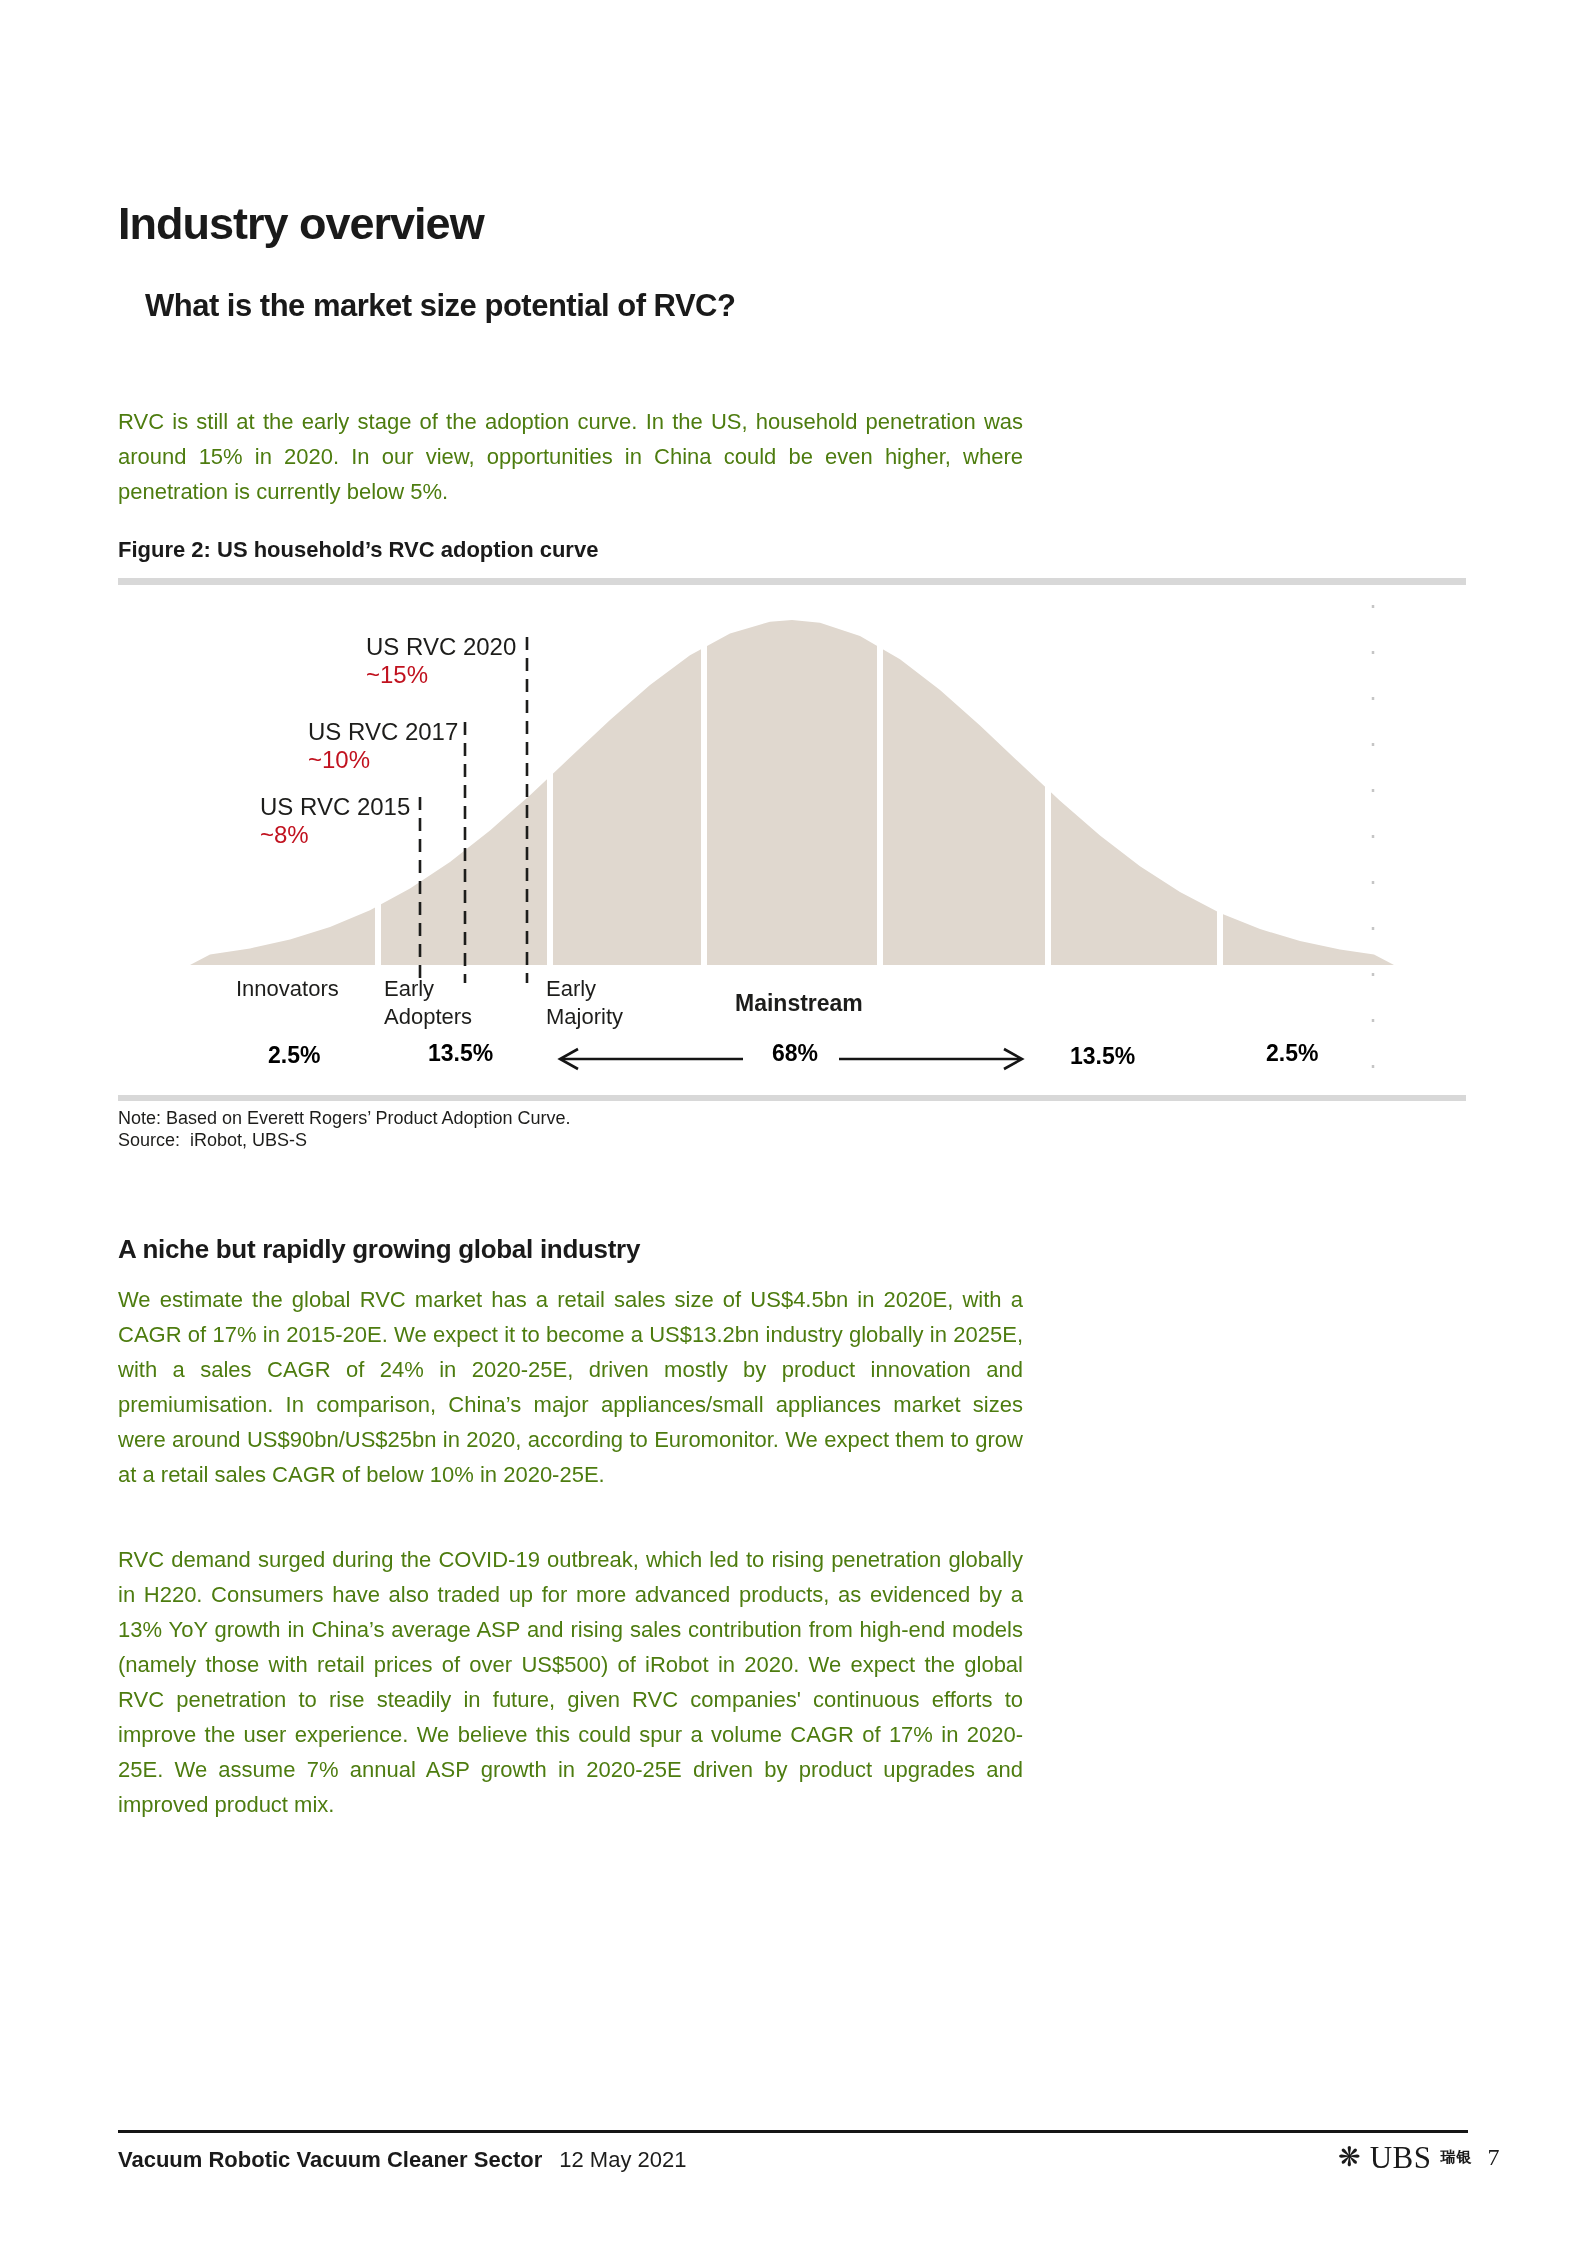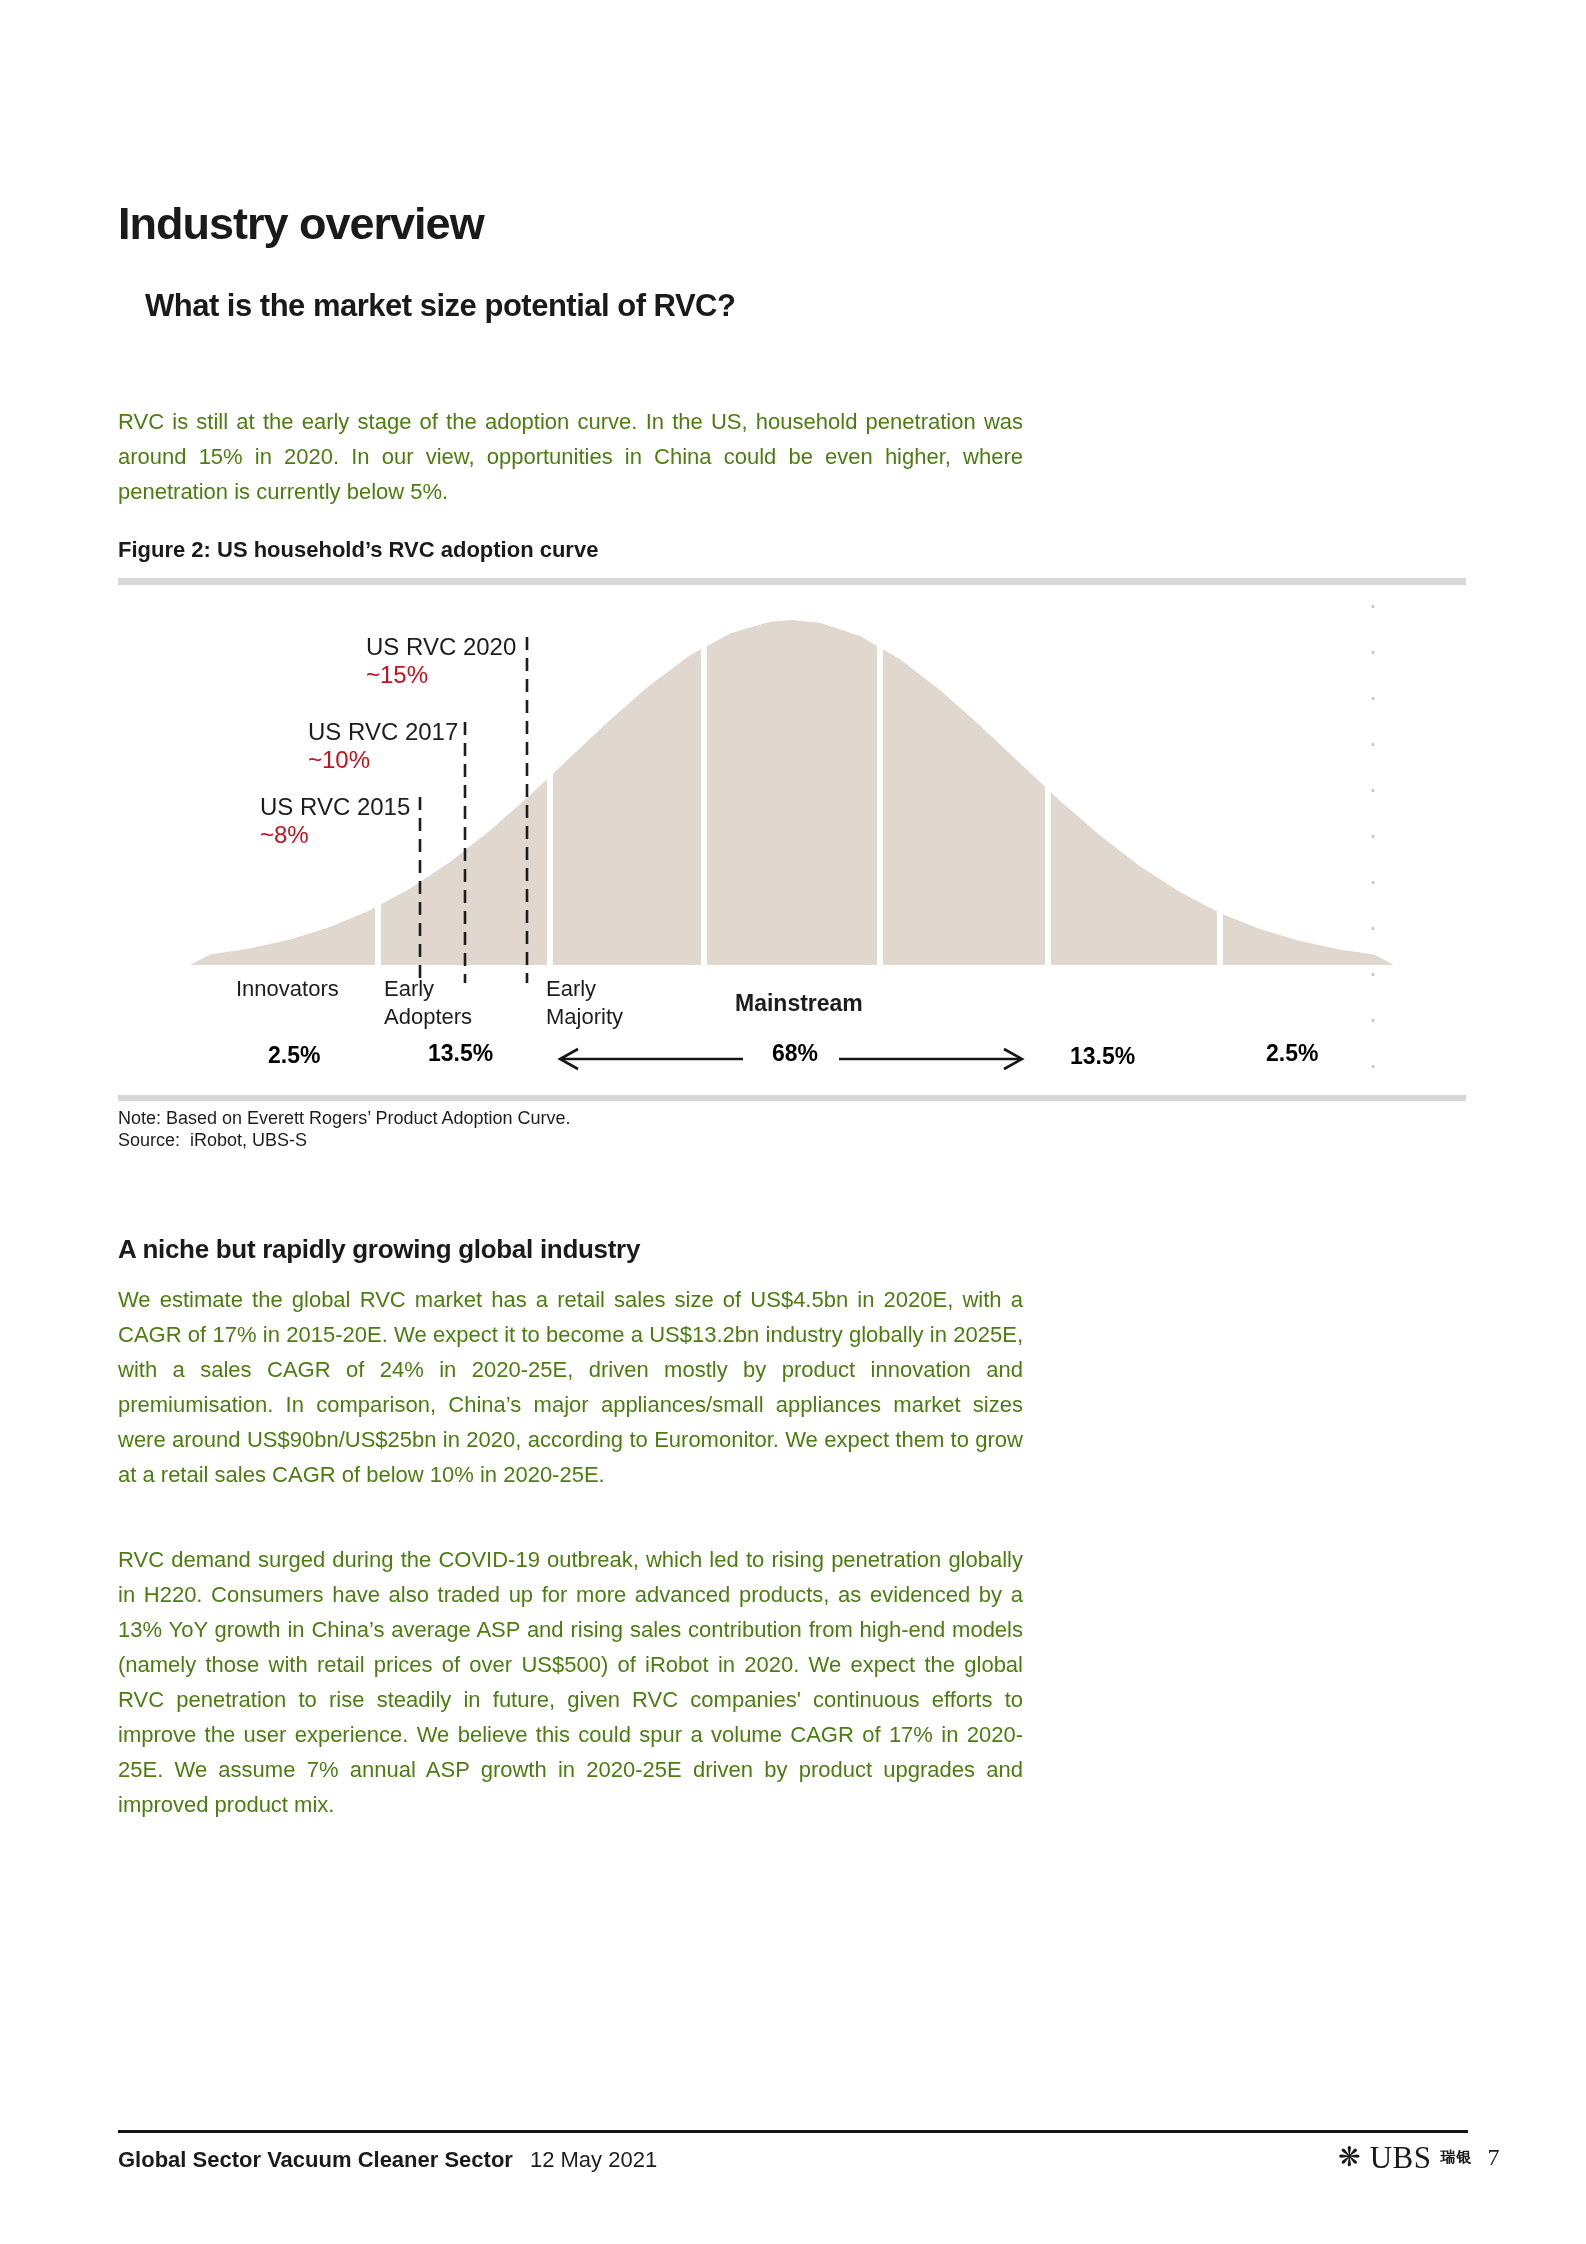--- a/index.html
+++ b/index.html
@@ -112,21 +112,21 @@
   <div class="abs rule" style="left:118px;top:1095px;width:1348px;height:6px;"></div>
   <div class="abs fig-note" style="left:118px;top:1108px;">Note: Based on Everett Rogers’ Product Adoption Curve.</div>
   <div class="abs fig-note" style="left:118px;top:1130px;">Source:  iRobot, UBS-S</div>
 
   <div class="abs h3" style="left:118px;top:1234px;">A niche but rapidly growing global industry</div>
   <div class="abs body-p" style="left:118px;top:1282px;">We estimate the global RVC market has a retail sales size of US$4.5bn in 2020E, with a CAGR of 17% in 2015-20E. We expect it to become a US$13.2bn industry globally in 2025E, with a sales CAGR of 24% in 2020-25E, driven mostly by product innovation and premiumisation. In comparison, China’s major appliances/small appliances market sizes were around US$90bn/US$25bn in 2020, according to Euromonitor. We expect them to grow at a retail sales CAGR of below 10% in 2020-25E.</div>
   <div class="abs body-p" style="left:118px;top:1542px;">RVC demand surged during the COVID-19 outbreak, which led to rising penetration globally in H220. Consumers have also traded up for more advanced products, as evidenced by a 13% YoY growth in China’s average ASP and rising sales contribution from high-end models (namely those with retail prices of over US$500) of iRobot in 2020. We expect the global RVC penetration to rise steadily in future, given RVC companies' continuous efforts to improve the user experience. We believe this could spur a volume CAGR of 17% in 2020-25E. We assume 7% annual ASP growth in 2020-25E driven by product upgrades and improved product mix.</div>
 
   <div class="abs footer-rule" style="left:118px;top:2130px;width:1350px;height:3px;"></div>
   <div class="abs" style="left:118px;top:2147px;display:flex;gap:17px;align-items:baseline;">
-    <span class="f-title">Global Sector Vacuum Cleaner Sector</span>
+    <span class="f-title">Vacuum Robotic Vacuum Cleaner Sector</span>
     <span class="f-date">12 May 2021</span>
   </div>
   <div class="abs ubs-row" style="left:1338px;top:2142px;">
     <span class="ubs-keys">❋</span>
     <span class="ubs-word">UBS</span>
     <span class="ubs-cn">瑞银</span>
     <span class="pg-num">7</span>
   </div>
 
 </div>

